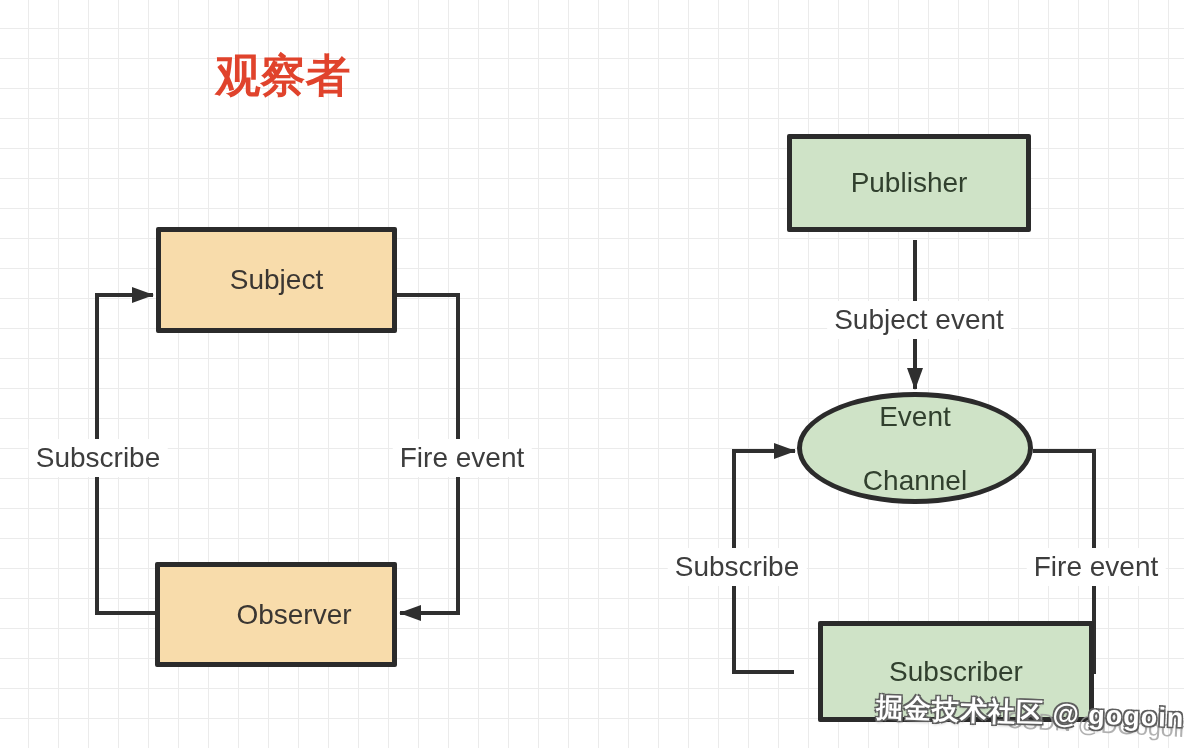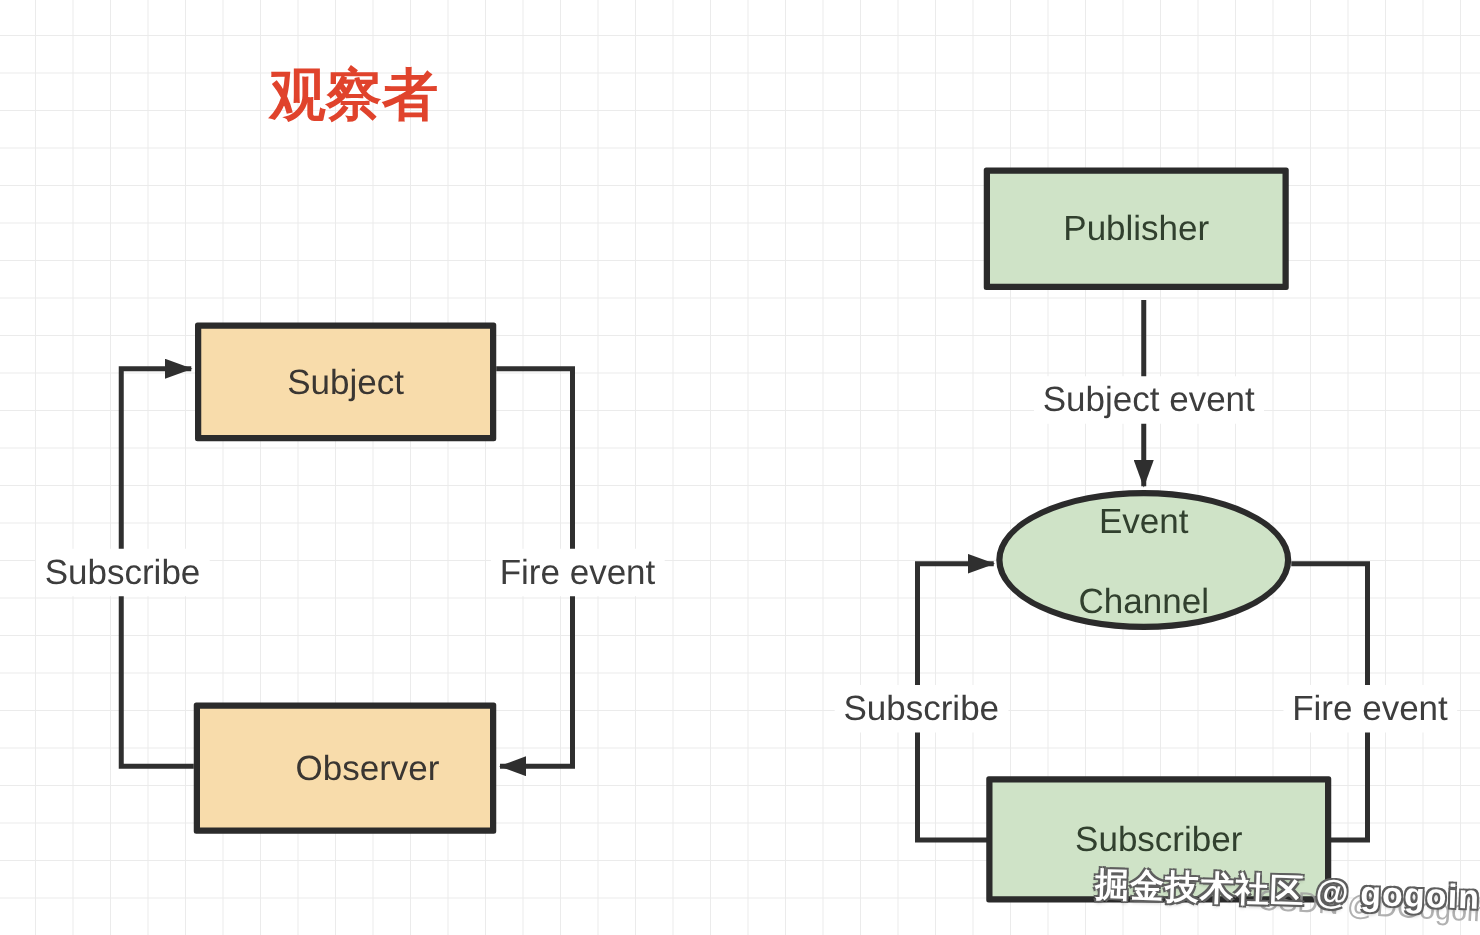--- a/index.html
+++ b/index.html
@@ -114,32 +114,32 @@
       <path d="M 155 613 H 97 V 295 H 153" marker-end="url(#arrow)"></path>
       <path d="M 397 295 H 458 V 613 H 400" marker-end="url(#arrow)"></path>
       <path d="M 915 240 V 389" marker-end="url(#arrow)"></path>
       <path d="M 794 672 H 734 V 451 H 795" marker-end="url(#arrow)"></path>
       <path d="M 1033 451 H 1094 V 672 H 1039" marker-end="url(#arrow)"></path>
     </g>
   </svg>
 
   <div class="diagram-title" style="left:283px; top:46px;">观察者</div>
 
-  <div class="node tan" style="left:156px; top:258px; width:241px; height:95px;">Subject</div>
+  <div class="node tan" style="left:156px; top:227px; width:241px; height:106px;">Subject</div>
   <div class="node tan" style="left:155px; top:562px; width:242px; height:105px;padding-left:36px;">Observer</div>
 
   <div class="edge-label" style="left:98px; top:458px;">Subscribe</div>
   <div class="edge-label" style="left:462px; top:458px;">Fire event</div>
 
   <div class="node green" style="left:763px; top:134px; width:244px; height:98px;margin-left:24px;">Publisher</div>
   <div class="node green ellipse" style="left:797px; top:392px; width:236px; height:112px;">
     <span>Event</span>
     <span>Channel</span>
   </div>
-  <div class="node green" style="left:789px; top:621px; width:276px; height:101px;">Subscriber</div>
+  <div class="node green" style="left:818px; top:621px; width:276px; height:101px;">Subscriber</div>
 
   <div class="edge-label" style="left:919px; top:320px;">Subject event</div>
   <div class="edge-label" style="left:737px; top:567px;">Subscribe</div>
   <div class="edge-label" style="left:1096px; top:567px;">Fire event</div>
 
   <div class="watermark-main">掘金技术社区 @ gogoing</div>
   <div class="watermark-sub">CSDN @DGogoing</div>
 
 </div>
 

